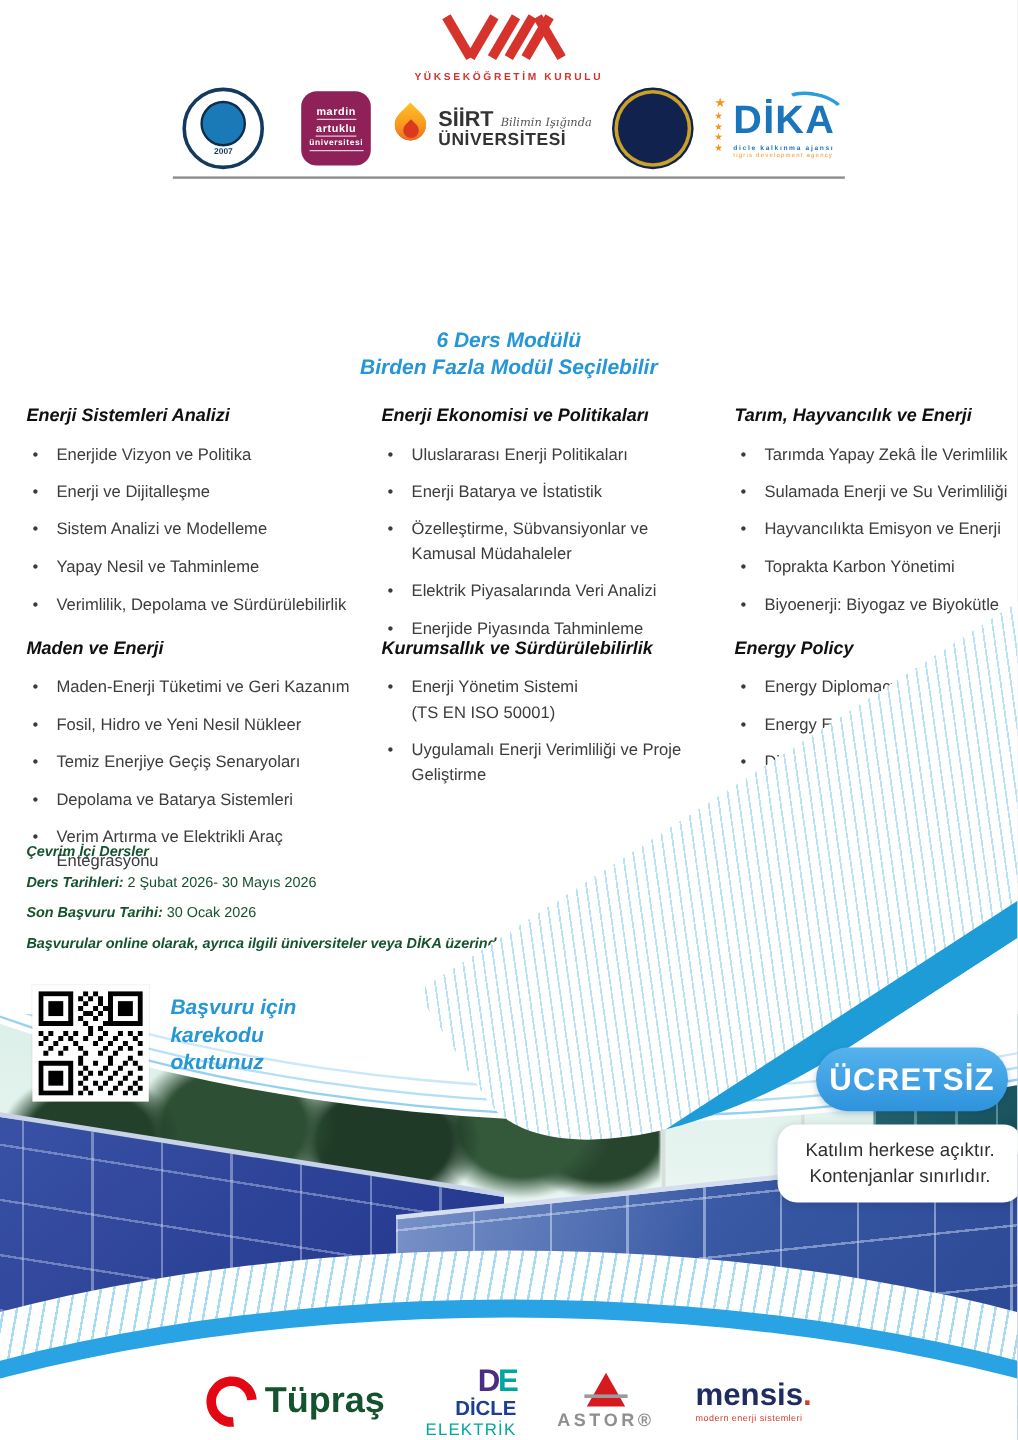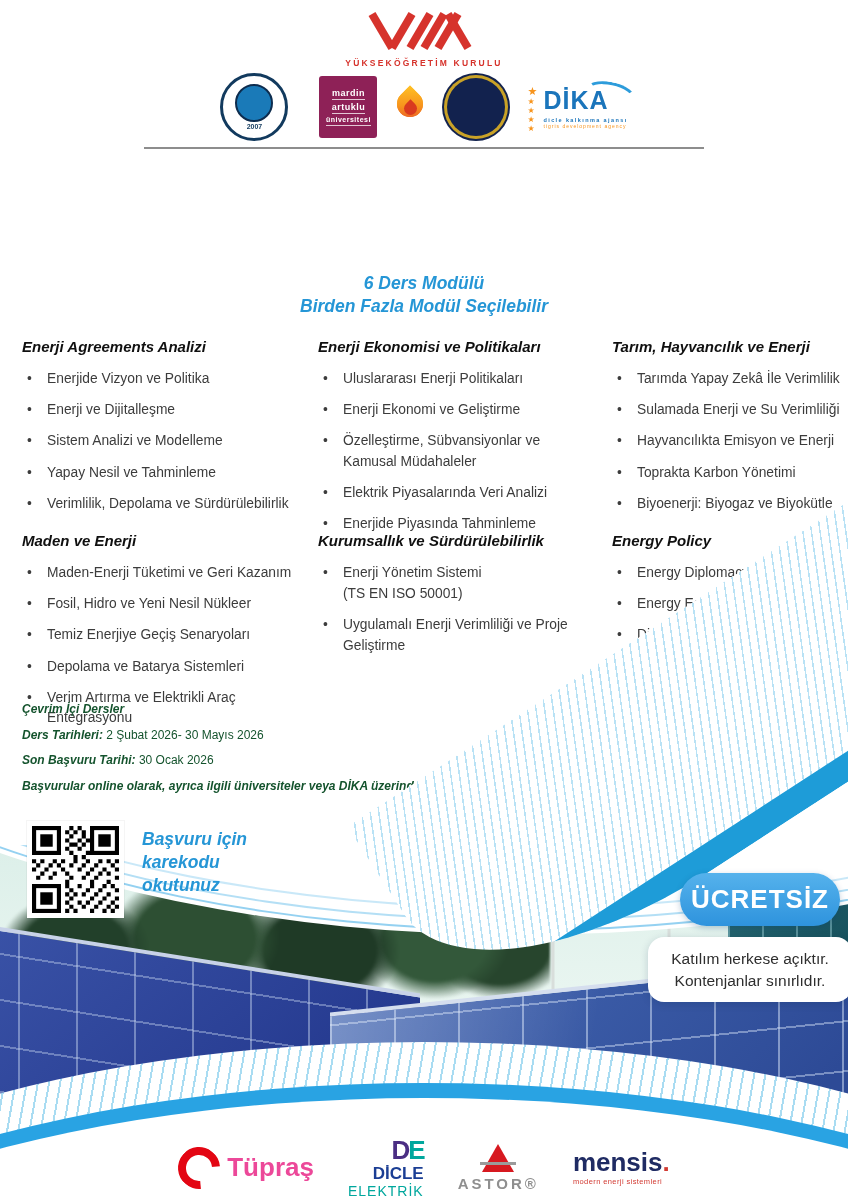--- a/index.html
+++ b/index.html
@@ -9,41 +9,41 @@
   
   .yok{position:absolute;top:10px;left:0;right:0;text-align:center;}
   .yok-label{margin-top:2px;font-size:8.5px;font-weight:700;letter-spacing:2.2px;color:#d6332c;}
   .partners{position:absolute;top:74px;left:0;right:0;display:flex;justify-content:center;
             align-items:center;gap:18px;height:66px;}
   .p-batman{width:62px;height:62px;border-radius:50%;border:3px solid #123a5e;background:#fff;
             display:flex;align-items:center;justify-content:center;flex-direction:column;}
   .p-batman .core{width:34px;height:34px;border-radius:50%;background:#1a7ab8;border:2px solid #0d2c4e;}
   .p-batman .year{font-size:7px;font-weight:700;color:#123a5e;margin-top:1px;}
   .p-mardin{width:58px;height:62px;background:#8e2157;color:#fff;display:flex;flex-direction:column;
-            align-items:center;justify-content:center;gap:2px;border-radius:3px;margin-left:13px;}
+            align-items:center;justify-content:center;gap:2px;border-radius:13px;margin-left:13px;}
   .p-mardin span{font-weight:700;font-size:9px;letter-spacing:.5px;border-bottom:1px solid rgba(255,255,255,.75);line-height:1.25;}
   .p-mardin span:last-child{font-size:7px;}
   .p-siirt{display:flex;align-items:center;gap:8px;}
   .flame{position:relative;width:30px;height:40px;}
   .flame .f1{position:absolute;left:2px;top:4px;width:26px;height:26px;border-radius:0 50% 50% 50%;
              transform:rotate(45deg);background:linear-gradient(135deg,#ffc124,#f7941d 55%,#e8542a);}
   .flame .f2{position:absolute;left:9px;top:15px;width:13px;height:13px;border-radius:0 50% 50% 50%;
              transform:rotate(45deg);background:#d93a1f;}
   .siirt-text{line-height:1;}
   .siirt-row{display:flex;align-items:flex-end;gap:6px;}
   .siirt-name{font-size:18px;font-weight:800;color:#333;}
   .siirt-script{font-family:"DejaVu Serif","Liberation Serif",serif;font-style:italic;font-size:9.5px;color:#555;}
   .siirt-uni{font-size:14.5px;font-weight:800;color:#333;letter-spacing:.5px;margin-top:2px;}
   .p-emblem{width:58px;height:58px;border-radius:50%;background:#12224e;
             box-shadow:0 0 0 3px #c9a227,0 0 0 5px #12224e;margin:0 4px;}
   .p-dika{position:relative;padding-left:16px;}
   .dika-stars{position:absolute;left:0;top:0;display:flex;flex-direction:column;gap:1px;color:#f7941d;}
   .dika-stars i{font-style:normal;font-size:8px;line-height:1;}
   .dika-stars i:first-child{font-size:11px;}
-  .dika-word{font-size:25px;font-weight:800;color:#1b75bb;letter-spacing:1px;position:relative;}
+  .dika-word{font-size:33px;font-weight:800;color:#1b75bb;letter-spacing:1px;position:relative;}
   .dika-swoosh{position:absolute;right:-8px;top:-4px;width:46px;height:20px;border:3px solid #2d9cdb;
                border-color:#2d9cdb transparent transparent transparent;border-radius:50%;transform:rotate(12deg);}
   .dika-t1{font-size:5.5px;font-weight:700;letter-spacing:1.4px;color:#1b75bb;margin-top:2px;}
   .dika-t2{font-size:5px;letter-spacing:1px;color:#f7941d;}
   .hdr-divider{position:absolute;top:147px;left:144px;width:560px;height:2px;background:#8d8d8d;}
 
   
   .title-block{position:absolute;top:160px;left:0;right:0;display:flex;justify-content:center;
                align-items:center;gap:20px;}
   .title-text{text-align:center;}
@@ -150,21 +150,21 @@
   .note-card{position:absolute;left:648px;top:937px;width:192px;z-index:3;background:#fff;border-radius:16px;
       padding:11px 6px;text-align:center;font-size:15.5px;color:#2e2e2e;line-height:1.4;
       box-shadow:0 2px 8px rgba(0,40,80,.18);}
 
   
   .sponsors{position:absolute;left:0;right:0;top:1137px;display:flex;justify-content:center;
             align-items:center;gap:34px;z-index:4;}
   .sp{display:flex;align-items:center;gap:7px;}
   .tupras-ring{width:26px;height:26px;border:8px solid #e30613;border-radius:50%;
                border-right-color:transparent;transform:rotate(40deg);}
-  .tupras-word{font-size:26px;font-weight:800;color:#ec4899;}
+  .tupras-word{font-size:30px;font-weight:800;color:#14532d;}
   .dicle{display:flex;flex-direction:column;align-items:flex-end;line-height:1;}
   .dicle-mono{font-size:26px;font-weight:800;letter-spacing:-2px;}
   .dicle-mono .d{color:#4b2e83;}.dicle-mono .e{color:#00a79d;}
   .dicle-1{font-size:17px;font-weight:800;color:#1b3e94;margin-top:2px;}
   .dicle-2{font-size:14px;font-weight:400;color:#00a79d;letter-spacing:1px;margin-top:2px;}
   .astor{display:flex;flex-direction:column;align-items:center;}
   .astor-a{width:0;height:0;border-left:16px solid transparent;border-right:16px solid transparent;
            border-bottom:28px solid #d71920;position:relative;}
   .astor-a i{position:absolute;left:-18px;top:18px;width:36px;height:3px;background:#9b9b9b;}
   .astor-word{font-size:15px;font-weight:700;color:#8f8f8f;letter-spacing:3px;margin-top:3px;}
@@ -240,20 +240,27 @@
       <span>mardin</span>
       <span>artuklu</span>
       <span>üniversitesi</span>
     </div>
     <div class="p-siirt">
       <div class="flame">
           <i class="f1"></i>
           <b class="f1" style="position:absolute;left:2px;top:4px;width:26px;height:26px;border-radius:0 50% 50% 50%;transform:rotate(45deg);background:linear-gradient(135deg,#ffc124,#f7941d 55%,#e8542a);"></b>
           <b class="f2" style="position:absolute;left:9px;top:15px;width:13px;height:13px;border-radius:0 50% 50% 50%;transform:rotate(45deg);background:#d93a1f;"></b>
         </div>
+      <div class="siirt-text">
+        <div class="siirt-row">
+          <span class="siirt-name">SİİRT</span>
+          <span class="siirt-script">Bilimin Işığında</span>
+        </div>
+        <div class="siirt-uni">ÜNİVERSİTESİ</div>
+      </div>
     </div>
     <div class="p-emblem"></div>
     <div class="p-dika">
       <div class="dika-stars">
           <i>★</i>
           <i>★</i>
           <i>★</i>
           <i>★</i>
           <i>★</i>
         </div>
@@ -267,34 +274,34 @@
   <div class="hdr-divider"></div>
 
 
   <div class="subtitle" style="color:#2596d6;">
     <div>6 Ders Modülü</div>
     <div>Birden Fazla Modül Seçilebilir</div>
   </div>
 
   <div class="mods mods-r1">
     <section class="mod">
-      <h3>Enerji Agreements Analizi</h3>
+      <h3>Enerji Sistemleri Analizi</h3>
       <ul>
         <li>Enerjide Vizyon ve Politika</li>
         <li>Enerji ve Dijitalleşme</li>
         <li>Sistem Analizi ve Modelleme</li>
         <li>Yapay Nesil ve Tahminleme</li>
         <li>Verimlilik, Depolama ve Sürdürülebilirlik</li>
       </ul>
     </section>
     <section class="mod">
       <h3>Enerji Ekonomisi ve Politikaları</h3>
       <ul>
         <li>Uluslararası Enerji Politikaları</li>
-        <li>Enerji Ekonomi ve Geliştirme</li>
+        <li>Enerji Batarya ve İstatistik</li>
         <li>Özelleştirme, Sübvansiyonlar ve
 Kamusal Müdahaleler</li>
         <li>Elektrik Piyasalarında Veri Analizi</li>
         <li>Enerjide Piyasında Tahminleme</li>
       </ul>
     </section>
     <section class="mod">
       <h3>Tarım, Hayvancılık ve Enerji</h3>
       <ul>
         <li>Tarımda Yapay Zekâ İle Verimlilik</li>

